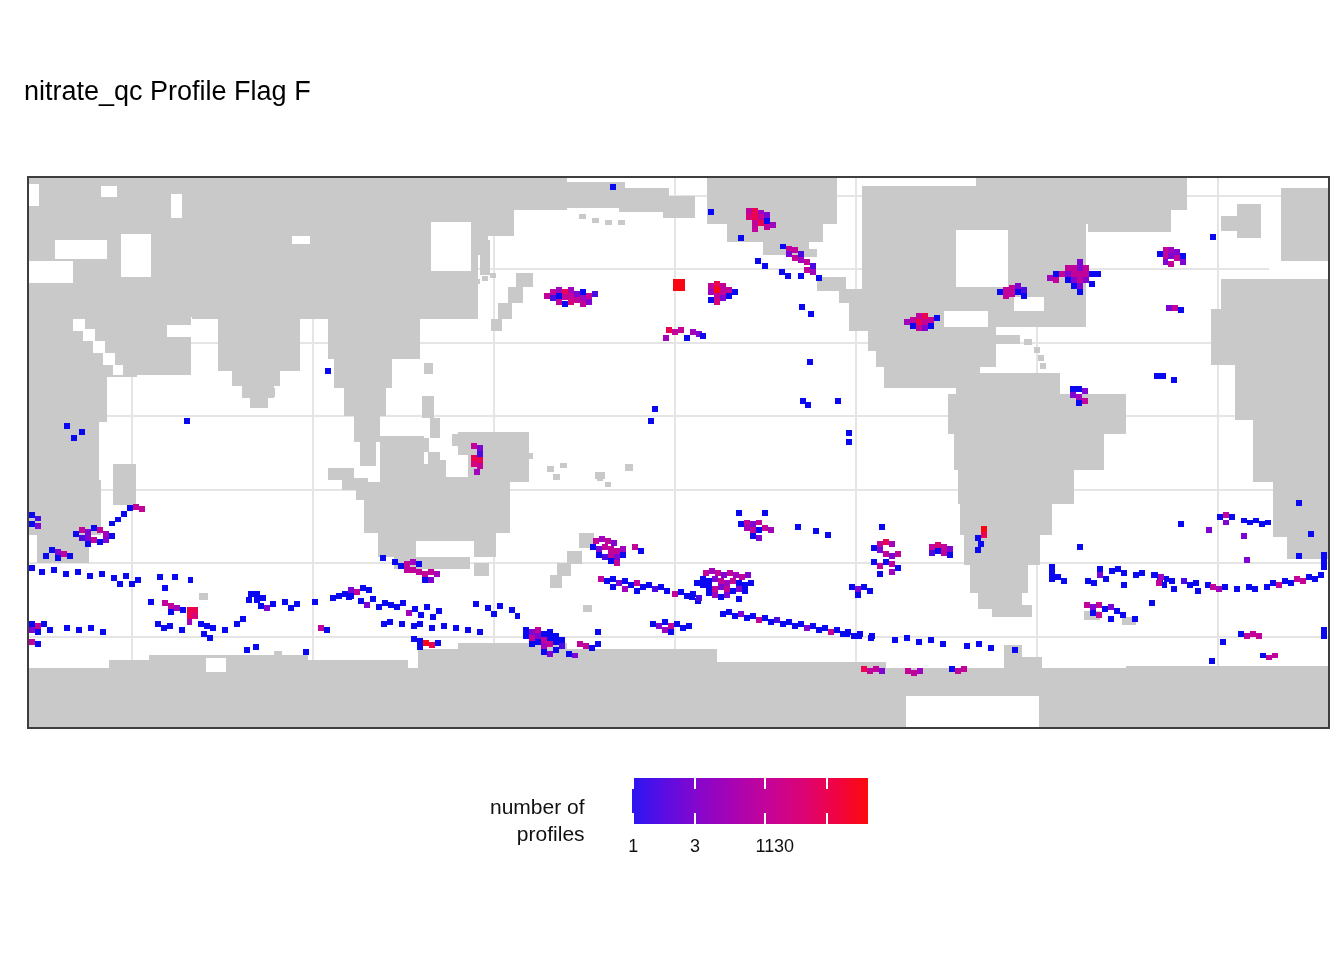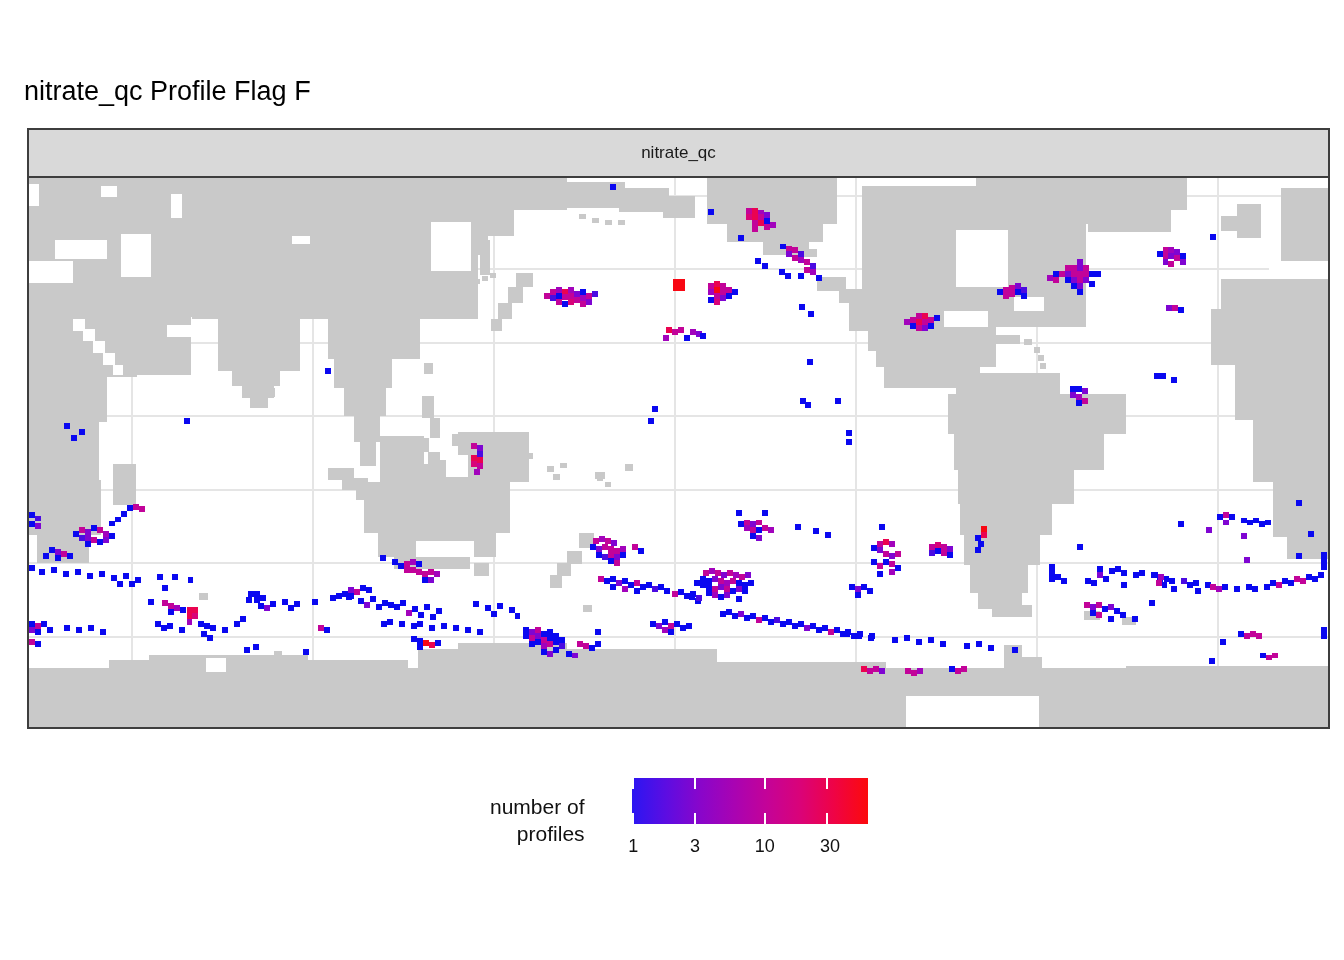--- a/index.html
+++ b/index.html
@@ -19,23 +19,20 @@
   .colorbar .tick{position:absolute;width:2px;height:11px;background:#ffffff;}
   .cb-label{position:absolute;top:836px;transform:translateX(-50%);font-size:18px;color:#111;}
 </style>
 </head>
 <body>
 
 <div class="page">
 
   <div class="title">nitrate_qc Profile Flag F</div>
 
-  <div class="strip">
-    <span>nitrate_qc</span>
-  </div>
 
   <div class="panel">
     <svg id="map" width="1299" height="549" viewBox="0 0 1303 553" preserveAspectRatio="none" shape-rendering="crispEdges">
         <rect x="0" y="0" width="1303" height="553" fill="#FFFFFF"></rect>
         <rect x="102" y="0" width="2" height="553" fill="#E5E5E5"></rect>
         <rect x="284" y="0" width="2" height="553" fill="#E5E5E5"></rect>
         <rect x="465" y="0" width="2" height="553" fill="#E5E5E5"></rect>
         <rect x="647" y="0" width="2" height="553" fill="#E5E5E5"></rect>
         <rect x="829" y="0" width="2" height="553" fill="#E5E5E5"></rect>
         <rect x="1010" y="0" width="2" height="553" fill="#E5E5E5"></rect>
@@ -846,18 +843,18 @@
         <div class="tick" style="left: calc(26.7% - 1px); top: 0px;"></div>
         <div class="tick" style="left: calc(26.7% - 1px); top: 35px;"></div>
         <div class="tick" style="left: calc(56.3% - 1px); top: 0px;"></div>
         <div class="tick" style="left: calc(56.3% - 1px); top: 35px;"></div>
         <div class="tick" style="left: calc(82.6% - 1px); top: 0px;"></div>
         <div class="tick" style="left: calc(82.6% - 1px); top: 35px;"></div>
       </div>
     <div id="cb-labels">
         <div class="cb-label" style="left: 633.18px;">1</div>
         <div class="cb-label" style="left: 695.012px;">3</div>
-        <div class="cb-label" style="left: 764.868px;">10</div>
-        <div class="cb-label" style="left: 830px; text-align: right;">30</div>
+        <div class="cb-label" style="left: 764.868px;">11</div>
+        <div class="cb-label" style="left: 784px; text-align: right;">30</div>
       </div>
   </div>
 
 </div>
 
 </body></html>

